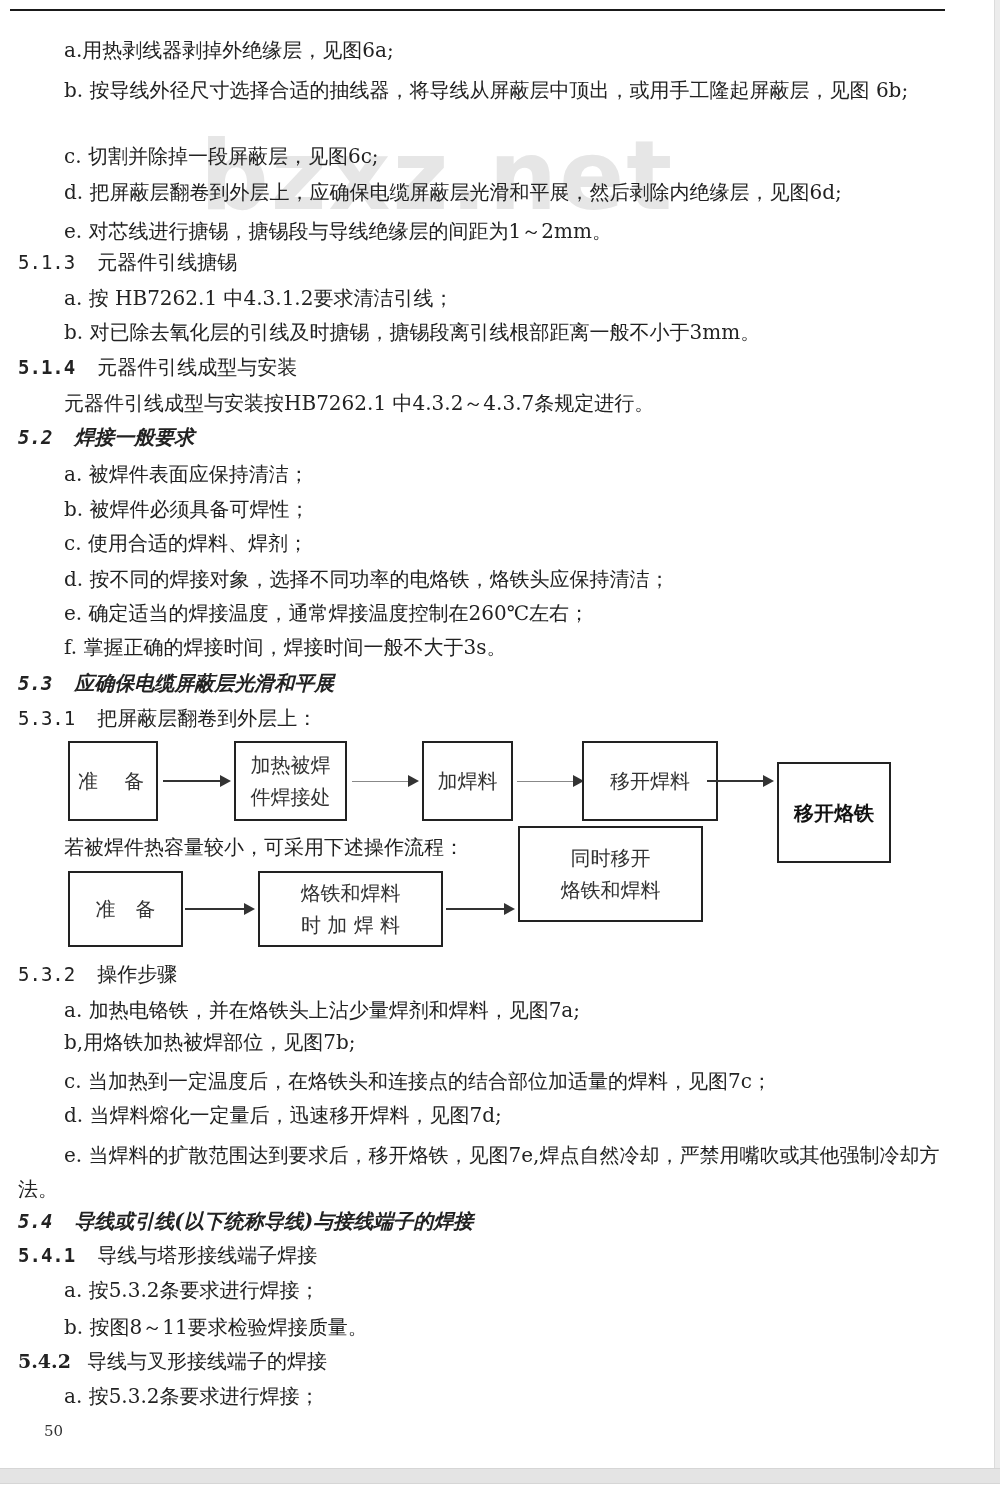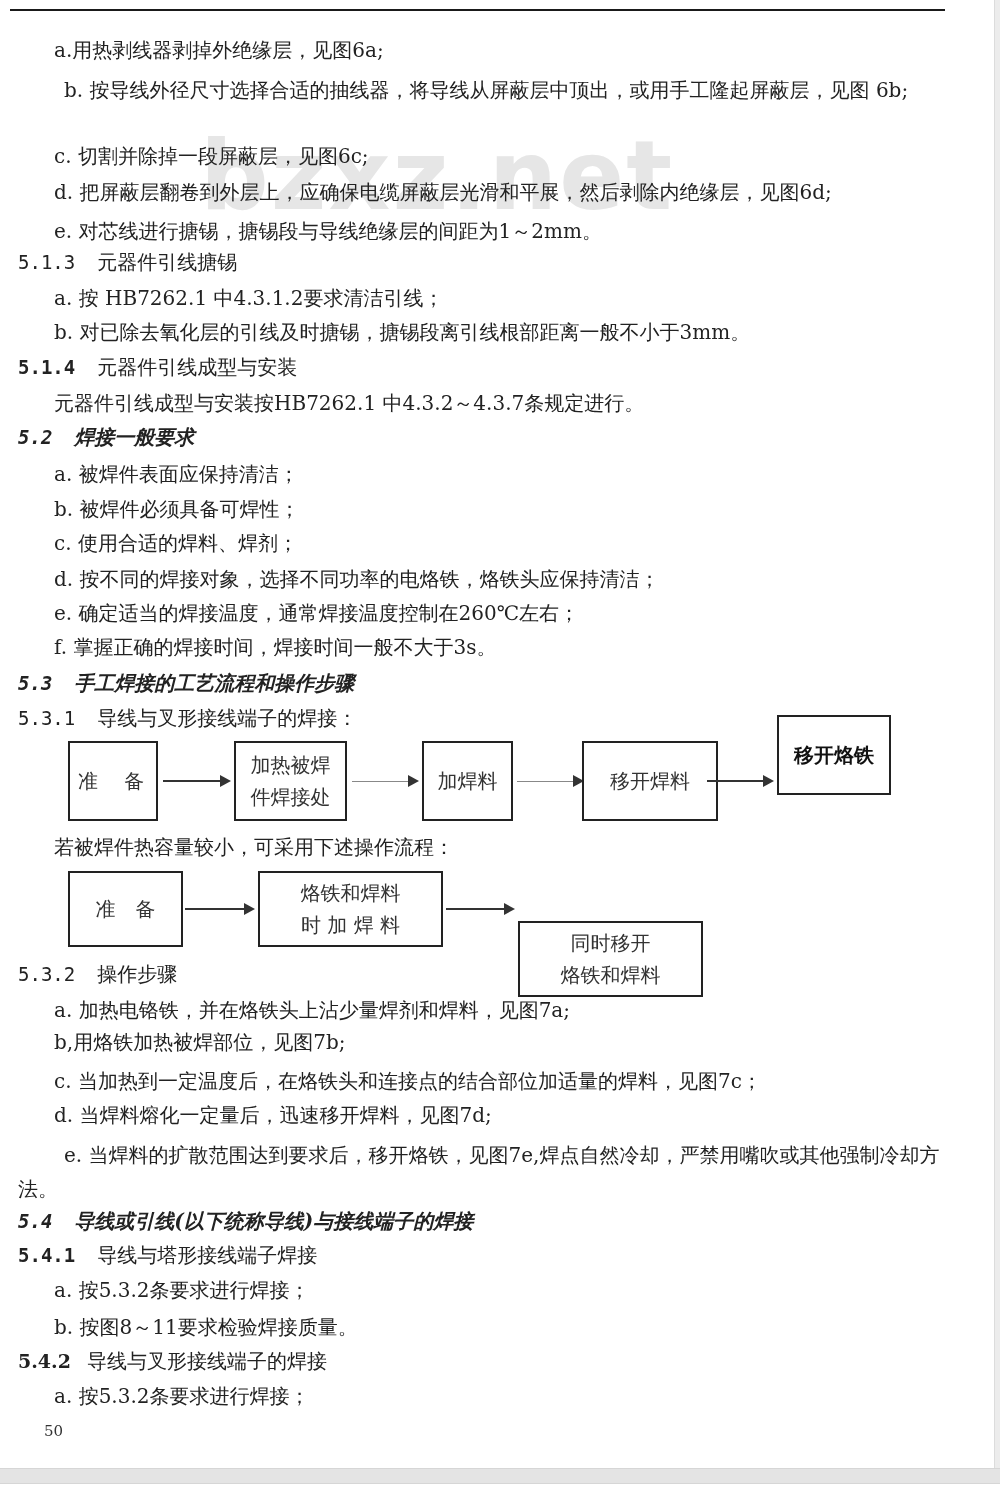--- a/index.html
+++ b/index.html
@@ -10,21 +10,21 @@
   }
   .right-edge { position: absolute; left: 994px; top: 0; width: 6px; height: 1470px; background: #ececec; border-left: 1px solid #dcdcdc; }
   .top-rule { position: absolute; left: 10px; top: 9px; width: 935px; height: 2px; background: #1a1a1a; }
   .bottom-bar { position: absolute; left: 0; top: 1468px; width: 1000px; height: 14px; background: #e4e4e4; border-top: 1px solid #d6d6d6; border-bottom: 1px solid #d6d6d6; }
   .watermark {
     position: absolute; left: 200px; top: 128px; font-family: "DejaVu Sans", sans-serif;
     font-weight: bold; font-size: 96px; color: #e6e6e6; letter-spacing: 2px; z-index: 0;
     line-height: 1;
   }
   .line { position: absolute; white-space: nowrap; font-size: 20px; line-height: 26px; z-index: 1; }
-  .item { left: 54px; }
+  .item { left: 64px; }
   .h3 { left: 18px; }
   .h2 { left: 18px; font-weight: bold; font-style: italic; }
   .num { display: inline-block; margin-right: 22px; font-family: "DejaVu Sans Mono", "Liberation Mono", monospace; font-size: 19px; }
   .wrap { white-space: normal; left: 18px; width: 948px; text-indent: 46px; }
   .pagenum { position: absolute; left: 44px; top: 1422px; font-size: 15px; color: #333; }
 
   .box { position: absolute; border: 2px solid #222; box-sizing: border-box; display: flex;
          align-items: center; justify-content: center; text-align: center;
          font-size: 20px; line-height: 32px; color: #333; background: #fff; z-index: 1; }
   .box.bold { font-weight: bold; color: #111; }
@@ -61,48 +61,48 @@
   <span class="num">5.2</span><span>焊接一般要求</span>
 </div>
 <div class="line item" style="top:461px">a. 被焊件表面应保持清洁；</div>
 <div class="line item" style="top:496px">b. 被焊件必须具备可焊性；</div>
 <div class="line item" style="top:530px">c. 使用合适的焊料、焊剂；</div>
 <div class="line item" style="top:566px">d. 按不同的焊接对象，选择不同功率的电烙铁，烙铁头应保持清洁；</div>
 <div class="line item" style="top:600px">e. 确定适当的焊接温度，通常焊接温度控制在260℃左右；</div>
 <div class="line item" style="top:634px">f. 掌握正确的焊接时间，焊接时间一般不大于3s。</div>
 
 <div class="line h2" style="top:670px">
-  <span class="num">5.3</span><span>手工焊接的工艺流程和操作步骤</span>
+  <span class="num">5.3</span><span>应确保电缆屏蔽层光滑和平展</span>
 </div>
 <div class="line h3" style="top:705px">
-  <span class="num">5.3.1</span><span>导线与叉形接线端子的焊接：</span>
+  <span class="num">5.3.1</span><span>把屏蔽层翻卷到外层上：</span>
 </div>
 
 <div>
   <div class="box" style="left:68px; top:741px; width:90px; height:80px; justify-content:flex-start; padding-left:8px; white-space:pre">准　 备</div>
   <div class="arrow" style="left:163px; top:780px; width:66px"></div>
   <div class="box" style="left:234px; top:741px; width:113px; height:80px; white-space:pre-line">加热被焊
 件焊接处</div>
   <div class="arrow light" style="left:352px; top:781px; width:65px"></div>
   <div class="box" style="left:422px; top:741px; width:91px; height:80px">加焊料</div>
   <div class="arrow light" style="left:517px; top:781px; width:65px"></div>
   <div class="box" style="left:582px; top:741px; width:136px; height:80px">移开焊料</div>
   <div class="arrow" style="left:707px; top:780px; width:65px"></div>
-  <div class="box bold" style="left:777px; top:715px; width:114px; height:80px">移开烙铁</div>
+  <div class="box bold" style="left:777px; top:762px; width:114px; height:101px">移开烙铁</div>
 </div>
 
 <div class="line item" style="top:834px">若被焊件热容量较小，可采用下述操作流程：</div>
 
 <div>
   <div class="box" style="left:68px; top:871px; width:115px; height:76px; white-space:pre">准　备</div>
   <div class="arrow" style="left:185px; top:908px; width:68px"></div>
   <div class="box" style="left:258px; top:871px; width:185px; height:76px; white-space:pre-line">烙铁和焊料
 时 加 焊 料</div>
   <div class="arrow" style="left:446px; top:908px; width:67px"></div>
-  <div class="box" style="left:518px; top:921px; width:185px; height:76px; white-space:pre-line">同时移开
+  <div class="box" style="left:518px; top:826px; width:185px; height:96px; white-space:pre-line">同时移开
 烙铁和焊料</div>
 </div>
 
 <div class="line h3" style="top:961px">
   <span class="num">5.3.2</span><span>操作步骤</span>
 </div>
 <div class="line item" style="top:997px">a. 加热电铬铁，并在烙铁头上沾少量焊剂和焊料，见图7a;</div>
 <div class="line item" style="top:1029px">b,用烙铁加热被焊部位，见图7b;</div>
 <div class="line item" style="top:1068px">c. 当加热到一定温度后，在烙铁头和连接点的结合部位加适量的焊料，见图7c；</div>
 <div class="line item" style="top:1102px">d. 当焊料熔化一定量后，迅速移开焊料，见图7d;</div>

